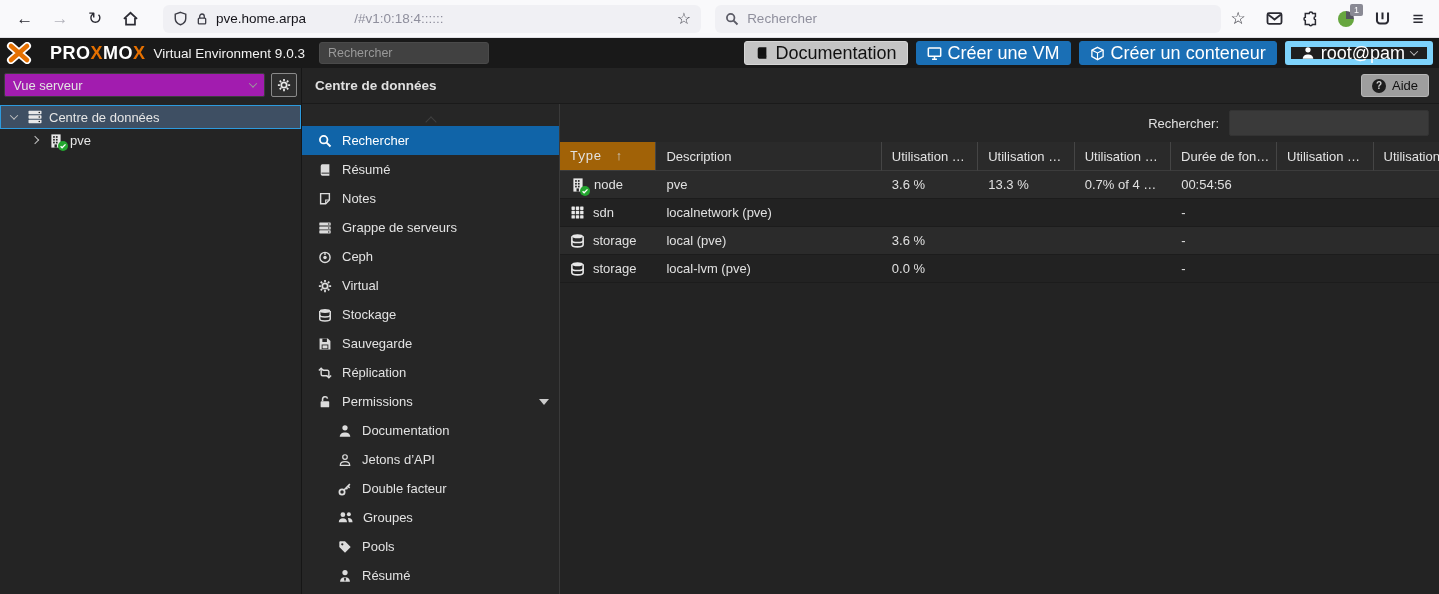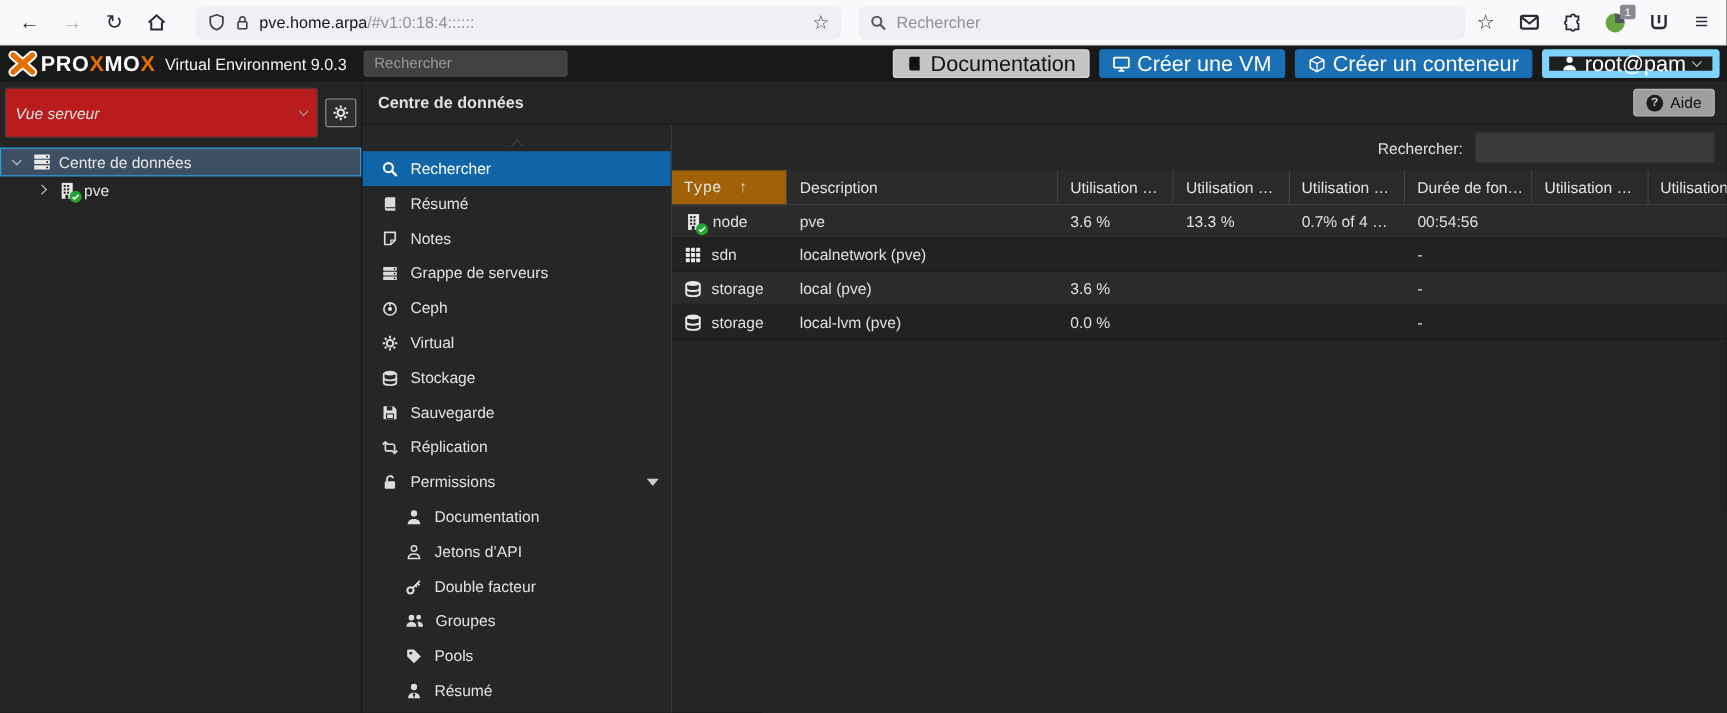--- a/index.html
+++ b/index.html
@@ -18,21 +18,21 @@
   }
   .nav-glyph { font-size:17px; width:30px; height:28px; display:flex; align-items:center;
     justify-content:center; border-radius:4px; color:#2b2b33; cursor:default; }
   .nav-glyph.disabled { color:#b2b2bb; }
   .url-bar {
     width:551px; height:28px; background:#f0f0f4; border-radius:6px;
     display:flex; align-items:center; padding:0 10px; gap:7px; margin-left:12px;
   }
   .url-text { flex:1; font-size:13.5px; white-space:nowrap; overflow:hidden; }
   .url-host { color:#15141a; }
-  .url-path { color:#8f8f9d; }
+  .url-path { color:#8f8f9d;margin-left:48px; }
   .search-bar {
     width:518px; height:28px; background:#f0f0f4; border-radius:6px;
     display:flex; align-items:center; padding:0 10px; gap:8px; margin-left:8px;
   }
   .search-bar input { border:none; outline:none; background:transparent; flex:1;
     font-family:inherit; font-size:13.5px; color:#15141a; }
   .search-bar input::placeholder { color:#8f8f9d; }
   .tb-icons { margin-left:auto; display:flex; align-items:center; gap:14px; }
   .tb-ic { position:relative; width:22px; height:22px; display:flex; align-items:center;
     justify-content:center; color:#2b2b33; font-size:16px; }
@@ -41,21 +41,21 @@
   .ext-badge { position:absolute; top:-4px; right:-6px; min-width:13px; height:12px;
     background:#8a8a94; color:#fff; font-size:9px; line-height:12px; text-align:center;
     border-radius:2px; padding:0 2px; }
   .hamburger { font-size:19px; font-weight:bold; }
 
   
   .pve-header {
     height:30px; background:#191919; display:flex; align-items:center;
     padding:0 6px; gap:6px; color:#fff;
   }
-  .logo { display:flex; align-items:center; gap:2px; }
+  .logo { display:flex; align-items:center; gap:18px; }
   .wordmark { font-size:18px; font-weight:bold; letter-spacing:.5px; color:#fff; }
   .wordmark .ox { color:#e57000; }
   .ve-label { font-size:13.5px; margin-left:2px; color:#f2f2f2; }
   .hdr-search { margin-left:8px; }
   .hdr-search input {
     width:170px; height:22px; background:#414141; border:1px solid #4a4a4a; border-radius:3px;
     padding:0 8px; font-family:inherit; font-size:12.5px; color:#ddd; outline:none;
   }
   .hdr-search input::placeholder { color:#999; }
   .hdr-right { margin-left:auto; display:flex; align-items:center; gap:8px; }
@@ -68,22 +68,22 @@
     border-bottom:1.5px solid currentColor; flex:none; }
   .chev.down { transform:rotate(45deg) translate(-1px,-1px); }
   .chev.right { transform:rotate(-45deg); }
 
   
   .workspace { display:flex; height:526px; }
 
   
   .left-panel { width:302px; background:#242424; border-right:1px solid #161616; flex:none; }
   .view-row { display:flex; align-items:center; gap:6px; padding:5px 4px 4px 4px; }
-  .view-select { flex:1; height:42px; background:#b91c1c; border:1px solid #3d3d3d; border-radius:2px;
-    display:flex; align-items:center; padding:0 8px; color:#e3e3e3;font-style:italic; }
+  .view-select { flex:1; height:24px; background:#a21caf; border:1px solid #3d3d3d; border-radius:2px;
+    display:flex; align-items:center; padding:0 8px; color:#e3e3e3; }
   .view-select .chev { margin-left:auto; color:#9a9a9a; }
   .gear-btn { width:26px; height:24px; background:#2e2e2e; border:1px solid #8a8a8a; border-radius:2px;
     display:flex; align-items:center; justify-content:center; color:#e8e8e8; }
   .tree { margin-top:4px; }
   .tree-row { height:24px; display:flex; align-items:center; gap:6px; color:#e6e6e6; }
   .tree-row.selected { background:#3e4f63; border:1px solid #2d9bde; }
   .tree-row .expander { width:14px; display:flex; justify-content:center; color:#c0c0c0; }
   .ic-node { position:relative; width:16px; height:16px; flex:none; }
   .ic-node .badge { position:absolute; right:-4px; bottom:-3px; width:10px; height:10px;
     border-radius:50%; background:#23a62f; display:flex; align-items:center; justify-content:center; }

